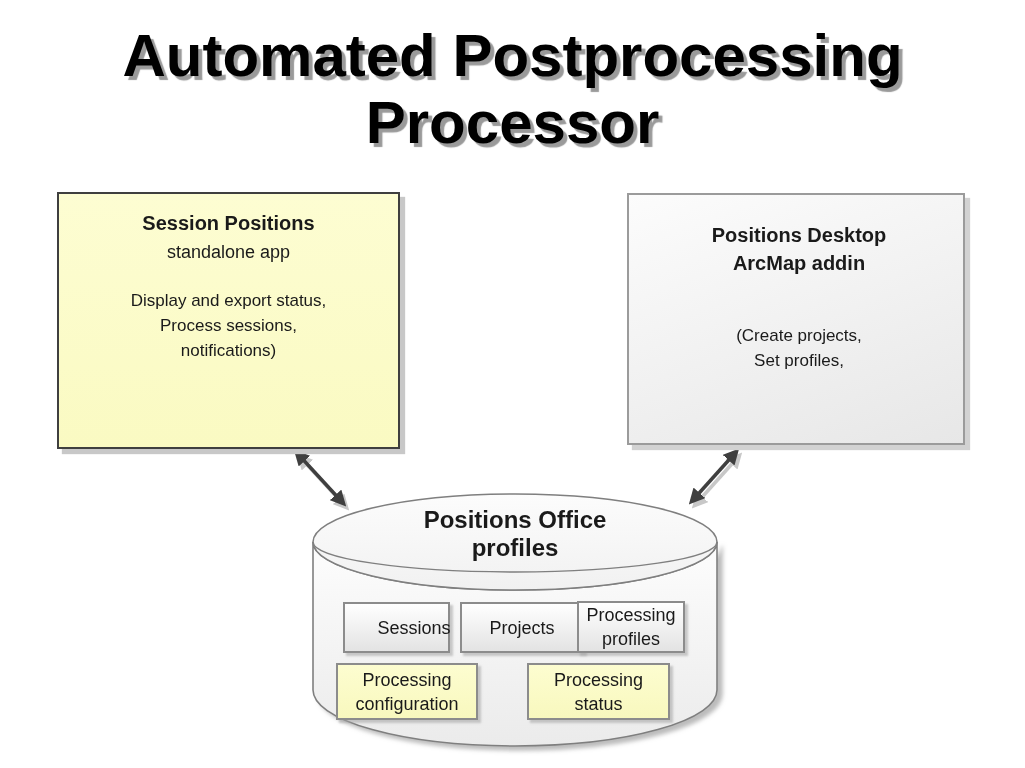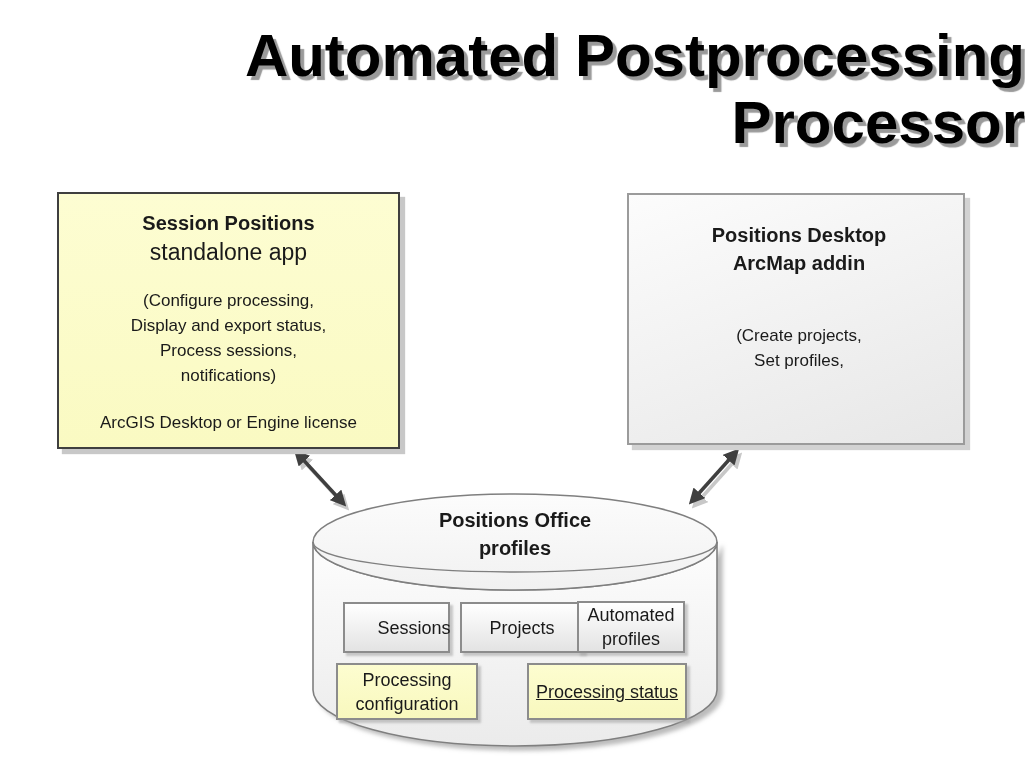--- a/index.html
+++ b/index.html
@@ -9,21 +9,21 @@
     font-family: "Liberation Sans", sans-serif;
     color: #1a1a1a;
     position: relative;
     overflow: hidden;
   }
   .abs { position: absolute; }
 
   
   .title {
     top: 22px; left: 0; width: 1025px;
-    text-align: right;
+    text-align: center;
     font-size: 60px; font-weight: bold; line-height: 67px;
     color: #000000;
     text-shadow: 4px 4px 1px #9a9a9a;
     letter-spacing: 0px;
   }
 
   
   .bigbox {
     box-sizing: border-box;
     text-align: center;
@@ -38,52 +38,52 @@
   .box-desktop {
     left: 627px; top: 193px; width: 338px; height: 252px;
     background: linear-gradient(160deg, #fcfcfc 0%, #e7e7e7 100%);
     border: 2px solid #9b9b9b;
     box-shadow: 5px 5px 1px #d2d2d2;
     padding-top: 26px;
     padding-left: 6px;
   }
   .bb-h1 { font-size: 20px; font-weight: bold; line-height: 30px; }
   .bb-h1b { font-size: 20px; font-weight: bold; line-height: 28px; }
-  .bb-h2 { font-size: 23px; line-height: 28px; }
+  .bb-h2 { font-size: 18px; line-height: 28px; }
   .bb-line { font-size: 17px; line-height: 25px; }
   .bb-footer { font-size: 17px; line-height: 26px; }
   .sp-gap { height: 22px; }
   .pd-gap { height: 46px; }
 
   
   .svg-layer { left: 0; top: 0; width: 1025px; height: 768px; }
 
   
   .cyl-title {
     left: 340px; top: 506px; width: 350px;
     text-align: center;
-    font-size: 20px; font-weight: bold; line-height: 28px;
+    font-size: 24px; font-weight: bold; line-height: 28px;
   }
 
   
   .tbox {
     box-sizing: border-box;
     display: flex; align-items: center; justify-content: center;
     text-align: center;
     font-size: 18px; line-height: 24px;
     border: 2px solid #8c8c8c;
     box-shadow: 3px 3px 2px rgba(160,160,160,0.55);
   }
   .tbox-gray   { background: linear-gradient(to bottom, #ffffff 0%, #e3e3e3 100%); }
   .tbox-yellow { background: linear-gradient(to bottom, #fdfdd0 0%, #f8f8be 100%); }
   .tb-sessions { left: 343px; top: 602px; width: 107px; height: 51px; padding-left: 35px; }
   .tb-projects { left: 460px; top: 602px; width: 124px; height: 51px; }
   .tb-profiles { left: 577px; top: 601px; width: 108px; height: 52px; }
   .tb-config   { left: 336px; top: 663px; width: 142px; height: 57px; }
-  .tb-status   { left: 527px; top: 663px; width: 160px; height: 57px; text-decoration: underline; }
+  .tb-status   { left: 527px; top: 663px; width: 143px; height: 57px; }
 </style>
 </head>
 <body>
 
 <svg class="abs svg-layer" viewBox="0 0 1025 768" xmlns="http://www.w3.org/2000/svg">
   <defs>
     <linearGradient id="cylBody" x1="0" y1="0" x2="0" y2="1">
       <stop offset="0" stop-color="#fdfdfd"></stop>
       <stop offset="1" stop-color="#ebebeb"></stop>
     </linearGradient>
@@ -117,26 +117,24 @@
 
 <div class="abs title">
   <div>Automated Postprocessing</div>
   <div>Processor</div>
 </div>
 
 <div class="abs bigbox box-session">
   <div class="bb-h1">Session Positions</div>
   <div class="bb-h2">standalone app</div>
   <div class="sp-gap"></div>
-  <div class="bb-line">(Configure processing,</div>
   <div class="bb-line">Display and export status,</div>
   <div class="bb-line">Process sessions,</div>
   <div class="bb-line">notifications)</div>
   <div class="sp-gap"></div>
-  <div class="bb-footer">ArcGIS Desktop or Engine license</div>
 </div>
 
 <div class="abs bigbox box-desktop">
   <div class="bb-h1b">Positions Desktop</div>
   <div class="bb-h1b">ArcMap addin</div>
   <div class="pd-gap"></div>
   <div class="bb-line">(Create projects,</div>
   <div class="bb-line">Set profiles,</div>
 </div>
 
@@ -145,20 +143,20 @@
   <div>profiles</div>
 </div>
 
 <div class="abs tbox tbox-gray tb-sessions">
   <span>Sessions</span>
 </div>
 <div class="abs tbox tbox-gray tb-projects">
   <span>Projects</span>
 </div>
 <div class="abs tbox tbox-gray tb-profiles">
-  <span>Automated profiles</span>
+  <span>Processing profiles</span>
 </div>
 <div class="abs tbox tbox-yellow tb-config">
   <span>Processing configuration</span>
 </div>
 <div class="abs tbox tbox-yellow tb-status">
   <span>Processing status</span>
 </div>
 
 </body></html>

